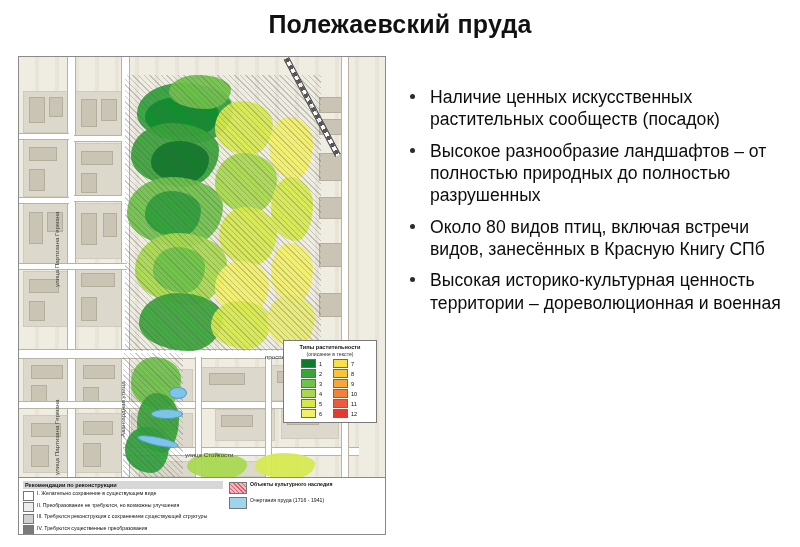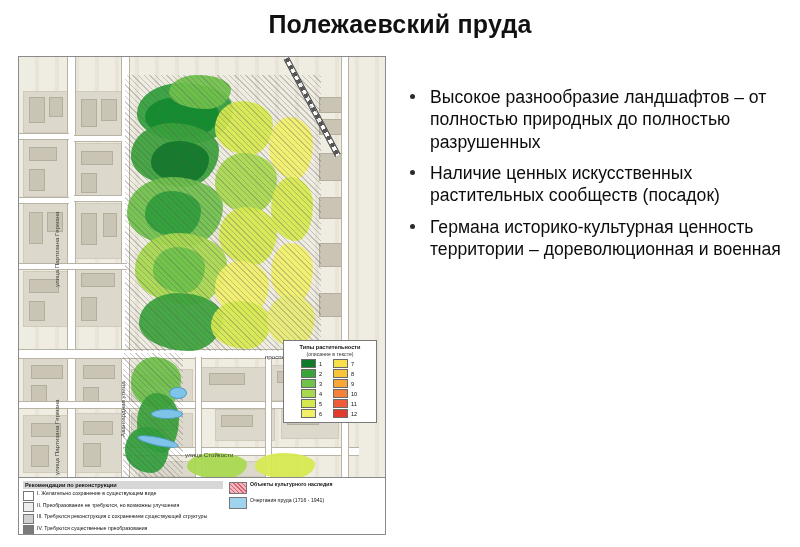--- a/index.html
+++ b/index.html
@@ -466,25 +466,29 @@
           <span class="legend-sw" style="background:#9fd4ef"></span>
           <span class="legend-text">Очертания пруда (1716 - 1941)</span>
         </div>
       </div>
     </div>
   </div>
 
   <div class="bullets">
     <div class="bullet">
       <span class="dot"></span>
-      <span>Высокое разнообразие ландшафтов – от полностью природных до полностью разрушенных</span>
+      <span>Наличие ценных искусственных растительных сообществ (посадок)</span>
     </div>
     <div class="bullet">
       <span class="dot"></span>
-      <span>Наличие ценных искусственных растительных сообществ (посадок)</span>
+      <span>Высокое разнообразие ландшафтов – от полностью природных до полностью разрушенных</span>
     </div>
     <div class="bullet">
       <span class="dot"></span>
-      <span>Германа историко-культурная ценность территории – дореволюционная и военная</span>
+      <span>Около 80 видов птиц, включая встречи видов, занесённых в Красную Книгу СПб</span>
+    </div>
+    <div class="bullet">
+      <span class="dot"></span>
+      <span>Высокая историко-культурная ценность территории – дореволюционная и военная</span>
     </div>
   </div>
 
 </div>
 
 </body></html>

